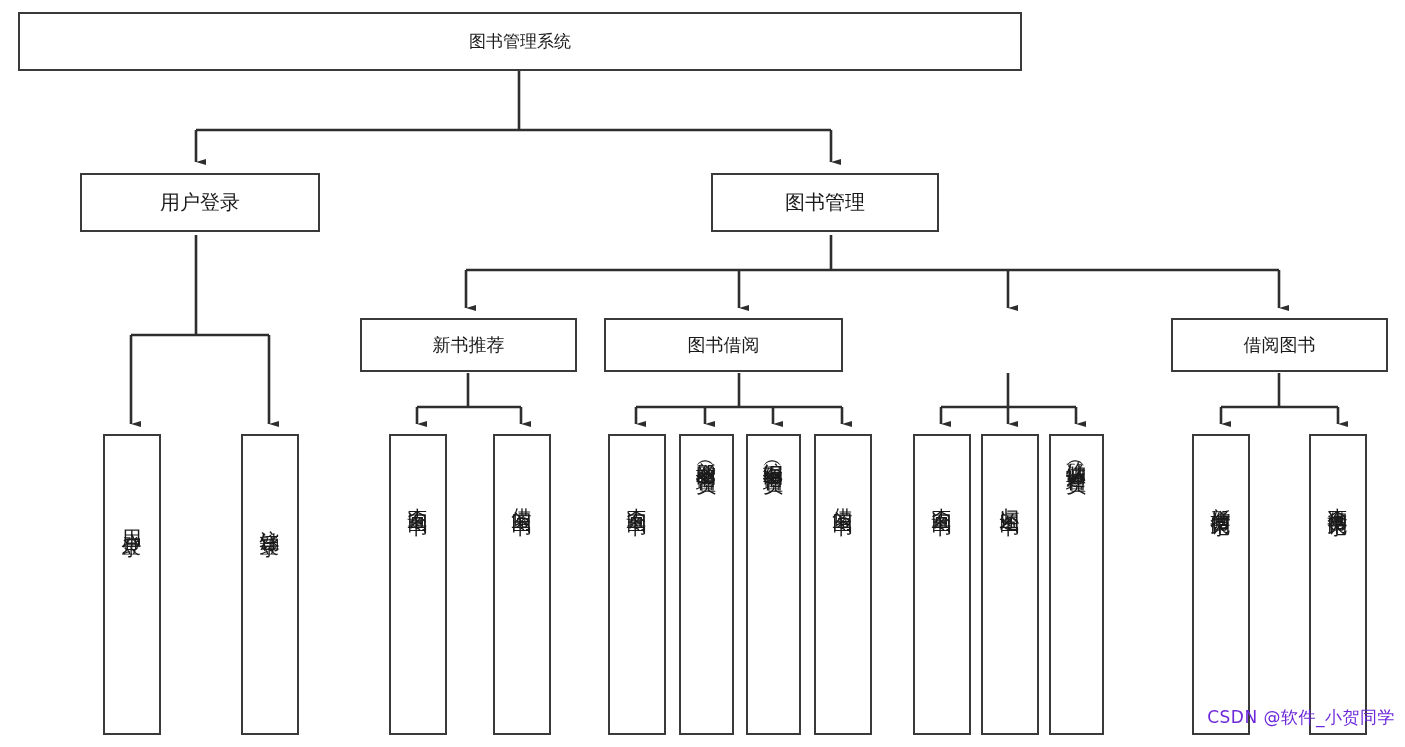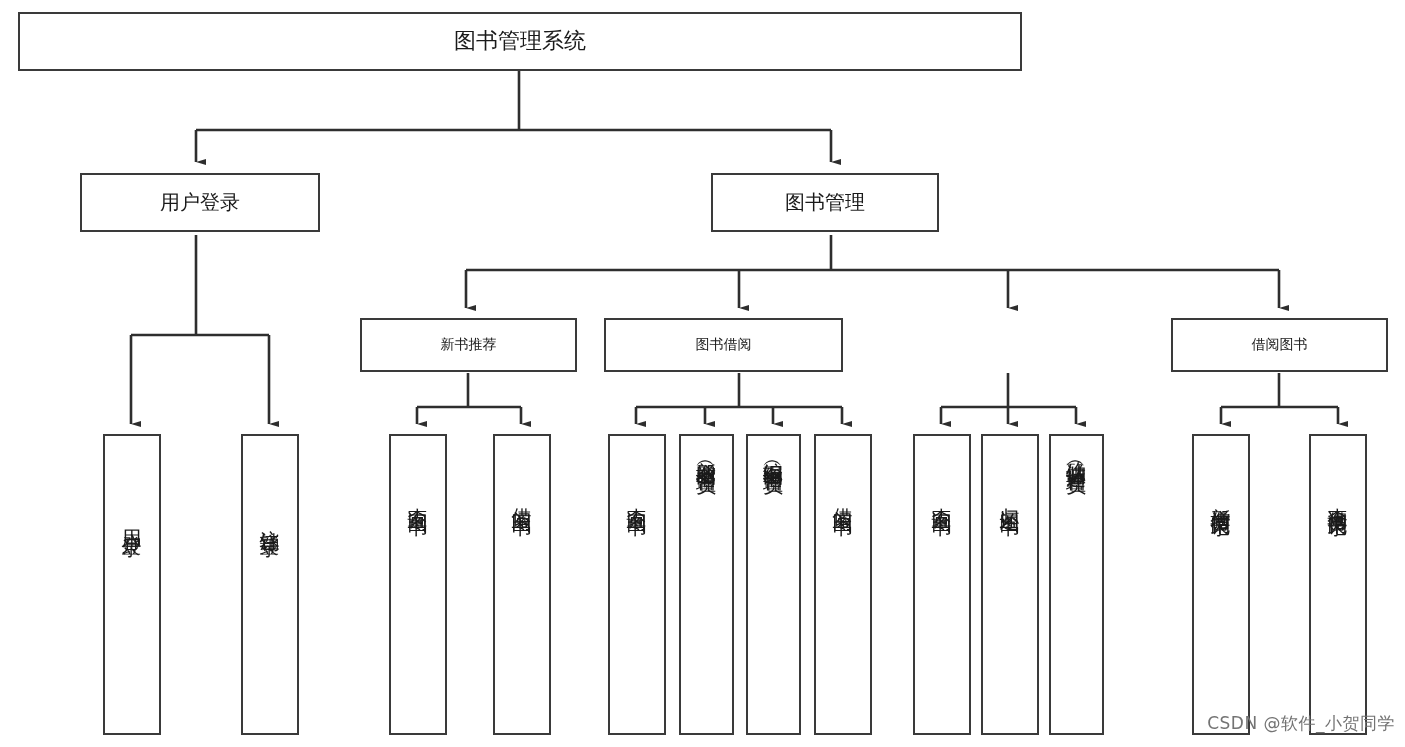--- a/index.html
+++ b/index.html
@@ -29,26 +29,26 @@
     background:#ffffff;
     border:2px solid #3a3a3a;
     display:flex;
     align-items:center;
     justify-content:center;
     color:#1a1a1a;
     line-height:1.12;
     text-align:center;
   }
   .node.root{
-    font-size:22px;
+    font-size:17px;
     border-width:2px;
     justify-content:center;
   }
   .node.lvl2{ font-size:20px; }
-  .node.lvl3{ font-size:14px; }
+  .node.lvl3{ font-size:18px; }
   
   .node.leaf{
     font-size:20px;
     align-items:flex-start;
     justify-content:center;
     padding-top:12px;
   }
   .node.leaf .vtext{
     writing-mode:vertical-rl;
     text-orientation:upright;
@@ -60,23 +60,23 @@
   .node.leaf.tall .vtext{ letter-spacing:2px; }
   
   .node.leaf.mid{ padding-top:78px; }
   .node.leaf.mid2{ padding-top:56px; }
   .node.leaf.top{ padding-top:10px; }
 
   
   #watermark{
     position:absolute;
     right:10px;
-    bottom:12px;
+    bottom:18px;
     font-size:17px;
-    color:#737373;
+    color:#6d28d9;
     letter-spacing:0.5px;
     white-space:nowrap;
     user-select:none;
   }
 </style>
 </head>
 <body>
 
 <div id="canvas">
 

